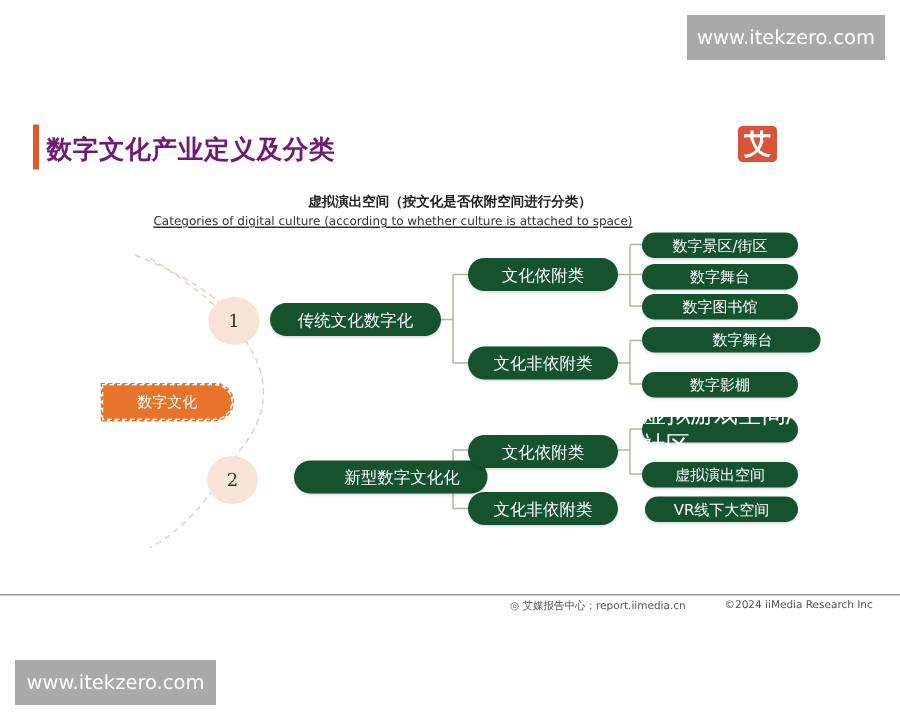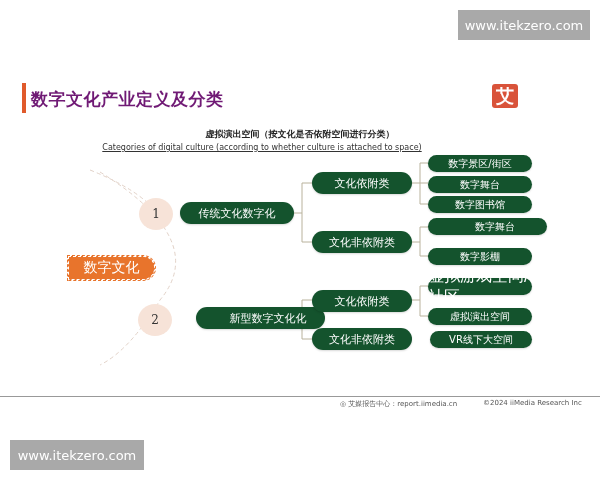--- a/index.html
+++ b/index.html
@@ -10,21 +10,21 @@
   .title-bar{position:absolute;left:22px;top:83px;width:4px;height:30px;background:#e05a2b;}
   .title{position:absolute;left:31px;top:88px;font-size:17px;font-weight:bold;color:#701a75;letter-spacing:0.5px;}
   .logo{position:absolute;left:492px;top:84px;display:flex;align-items:center;}
   .logo-mark{width:26px;height:24px;background:#d9533a;color:#fff;font-size:18px;font-weight:bold;display:flex;align-items:center;justify-content:center;border-radius:3px;}
   .logo-text{margin-left:5px;display:flex;flex-direction:column;line-height:1;}
   .logo-cn{color:#d9533a;font-size:15px;font-weight:bold;}
   .logo-en{color:#d9533a;font-size:7px;margin-top:2px;}
   .sub-cn{position:absolute;left:0;width:600px;top:128px;text-align:center;font-size:9px;font-weight:bold;color:#222;}
   .sub-en{position:absolute;left:0;width:524px;top:143px;text-align:center;font-size:8px;color:#333;text-decoration:underline;}
   .pill{position:absolute;background:#14532d;color:#fff;border-radius:12px;display:flex;align-items:center;justify-content:center;font-size:11px;box-shadow:0 1px 2px rgba(0,0,0,0.15);}
-  .root{position:absolute;left:68px;top:256px;width:85px;height:22px;background:#e8742c;color:#fff;font-size:14px;display:flex;align-items:center;justify-content:center;border-radius:0 12px 12px 0;border:1px dashed #fff;outline:1px dashed #e8742c;}
+  .root{position:absolute;left:68px;top:256px;width:85px;height:22px;background:#e8742c;color:#fff;font-size:10px;display:flex;align-items:center;justify-content:center;border-radius:0 12px 12px 0;border:1px dashed #fff;outline:1px dashed #e8742c;}
   .num{position:absolute;width:34px;height:32px;border-radius:50%;background:#f7e3d8;color:#333;font-family:"DejaVu Serif",serif;font-size:12px;display:flex;align-items:center;justify-content:center;}
   svg.lines{position:absolute;left:0;top:0;}
   .footer-line{position:absolute;left:0;top:396px;width:600px;height:1px;background:#999;}
   .footer{position:absolute;top:399px;font-size:7px;color:#555;}
 </style>
 </head>
 <body>
 
 <div class="wm wm-top">www.itekzero.com</div>
 

